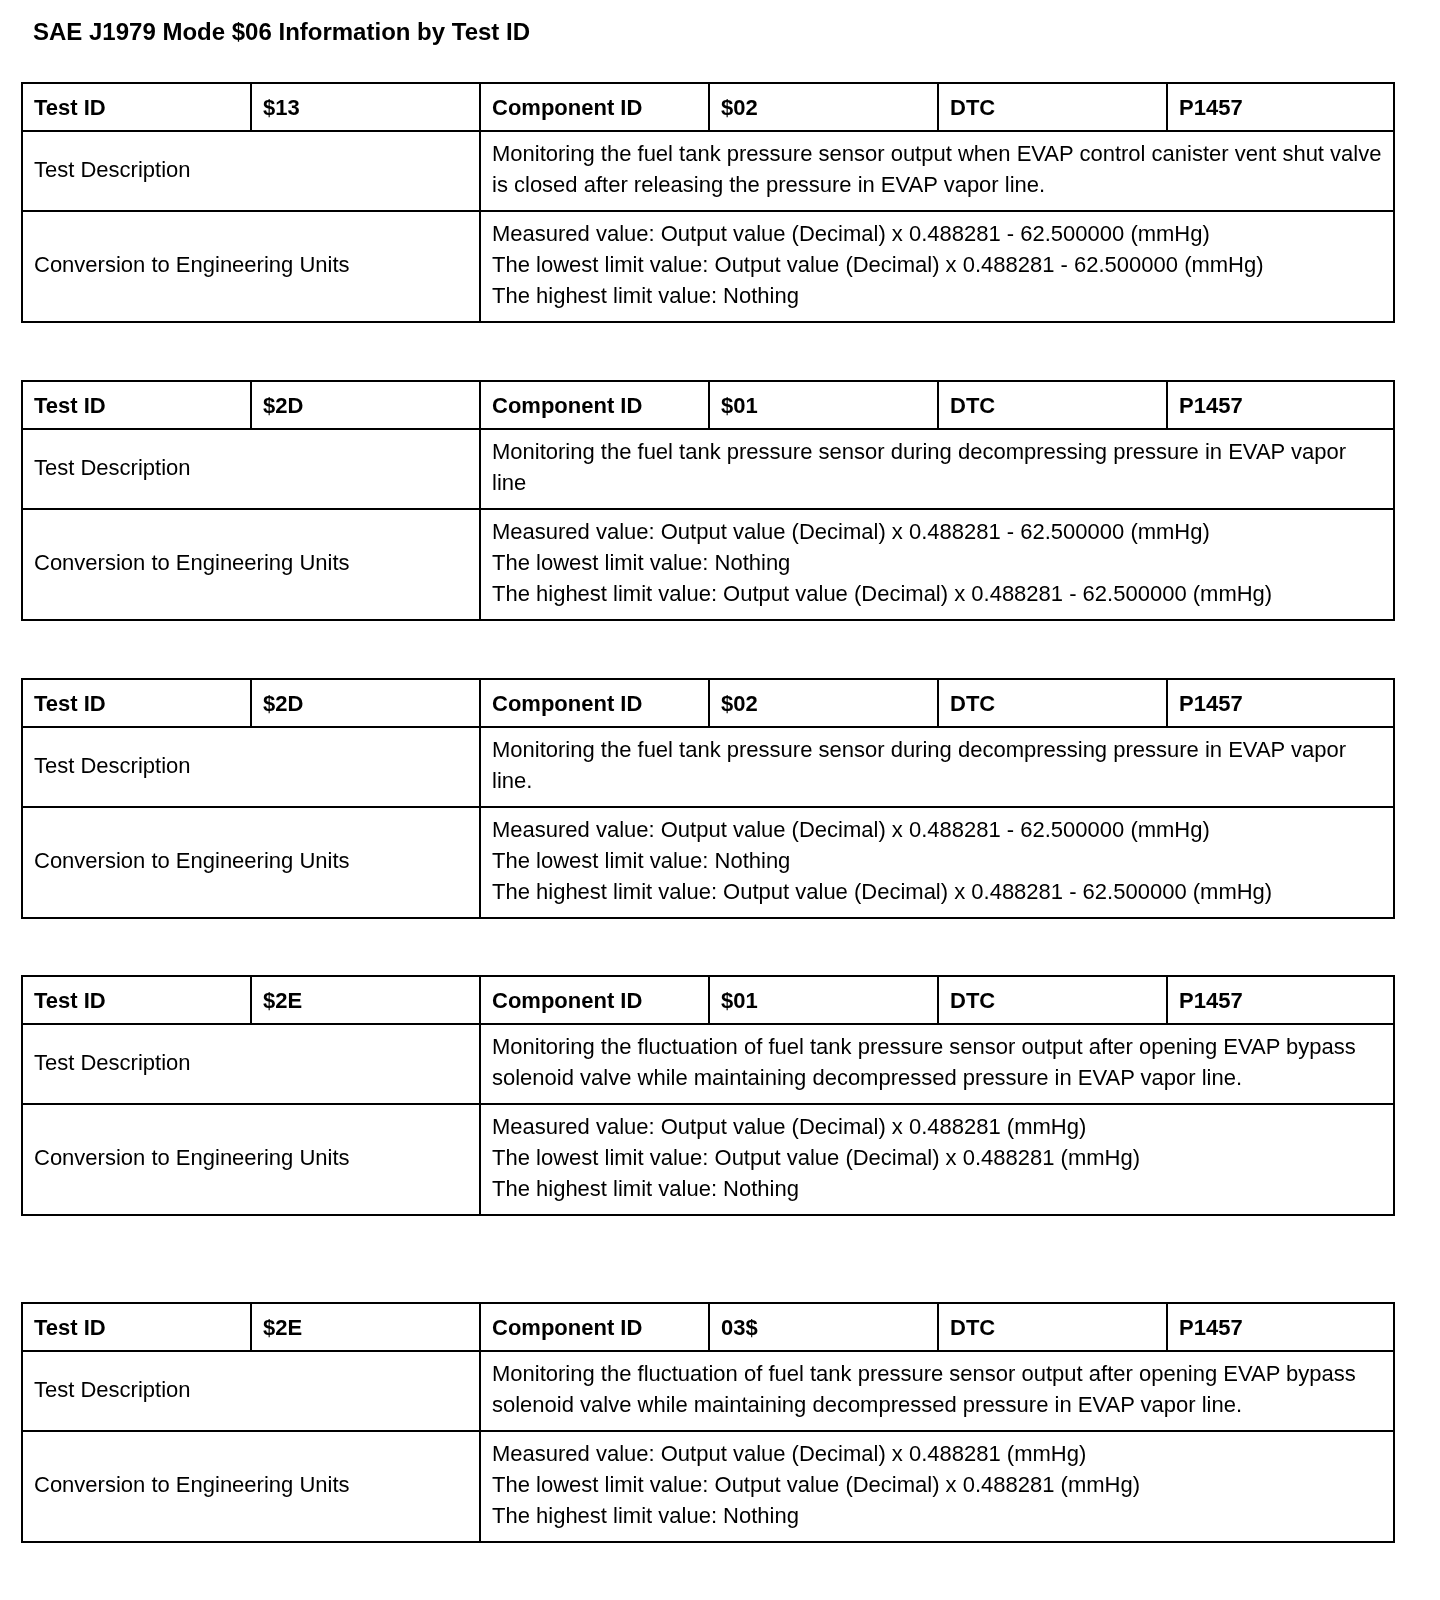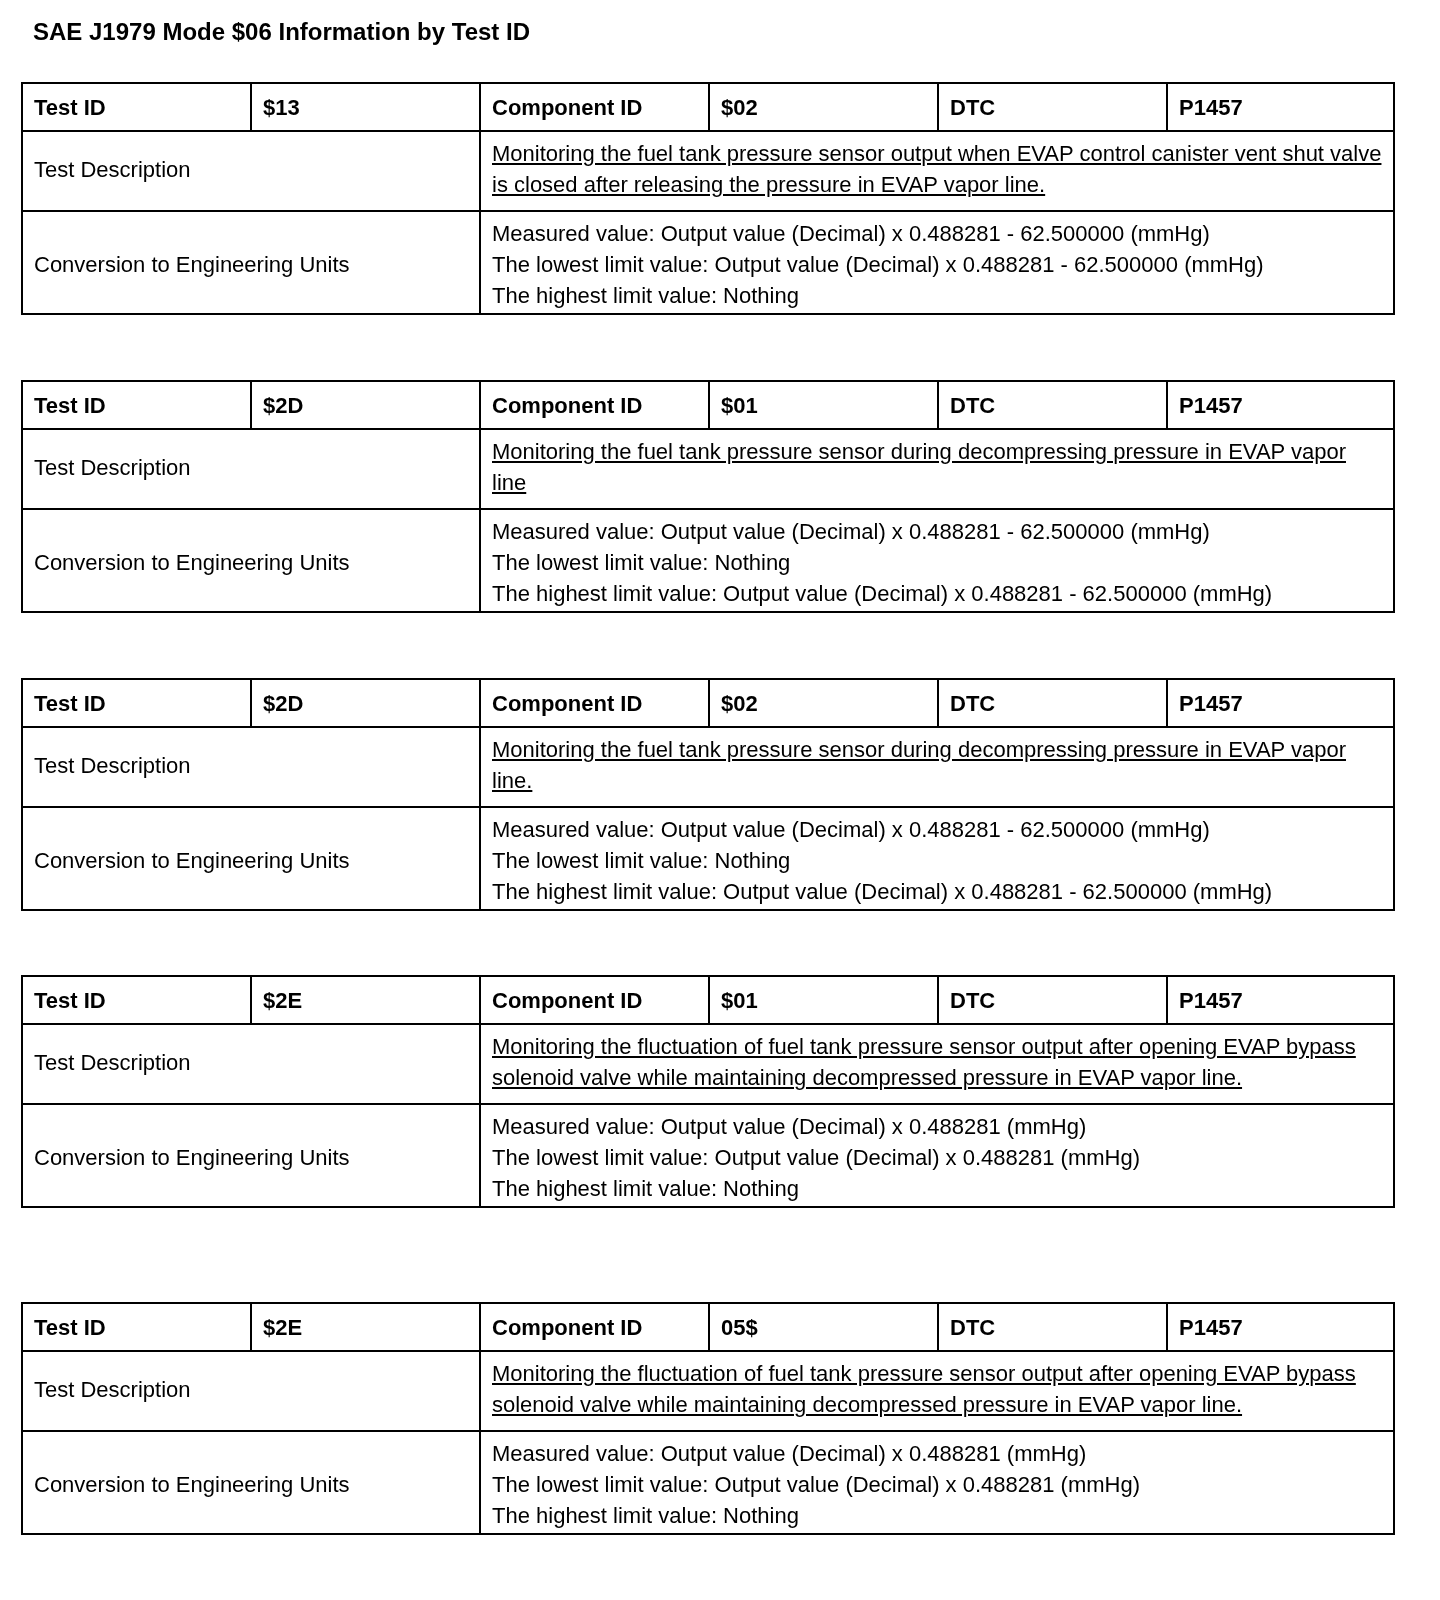--- a/index.html
+++ b/index.html
@@ -16,23 +16,23 @@
       position: absolute; left: 21px; width: 1372px;
       border-collapse: collapse; table-layout: fixed;
       font-size: 22px; line-height: 31px;
     }
     table.mode06 td {
       border: 2.5px solid #000; padding: 0 11px; vertical-align: middle;
       text-align: left;
     }
     table.mode06 tr.hdr td { height: 46px; font-weight: bold; }
     table.mode06 tr.desc td { padding-top: 6px; padding-bottom: 10px; }
-    table.mode06 tr.conv td { padding-top: 6px; padding-bottom: 2px; }
+    table.mode06 tr.conv td { padding-top: 6px; padding-bottom: 10px; }
     .conv-line { display: block; white-space: nowrap; }
-    .desc-text { display: block; text-decoration: underline; }
+    .desc-text { display: block; }
   </style>
 </head>
 <body>
 
 <h1 class="title">SAE J1979 Mode $06 Information by Test ID</h1>
 
 <div id="tables">
     <table class="mode06" style="top: 82px;">
     <colgroup>
       <col style="width:229px">
@@ -176,21 +176,21 @@
         <col style="width:229px">
       <col style="width:229px">
         <col style="width:229px">
         <col style="width:227px">
     </colgroup>
     <tbody>
         <tr class="hdr">
       <td>Test ID</td>
       <td>$2E</td>
       <td>Component ID</td>
-      <td>05$</td>
+      <td>03$</td>
       <td>DTC</td>
       <td>P1457</td>
     </tr>
     <tr class="desc">
       <td colspan="2">Test Description</td>
       <td colspan="4">
             <span class="desc-text">Monitoring the fluctuation of fuel tank pressure sensor output after opening EVAP bypass solenoid valve while maintaining decompressed pressure in EVAP vapor line.</span>
           </td>
     </tr>
     <tr class="conv">

